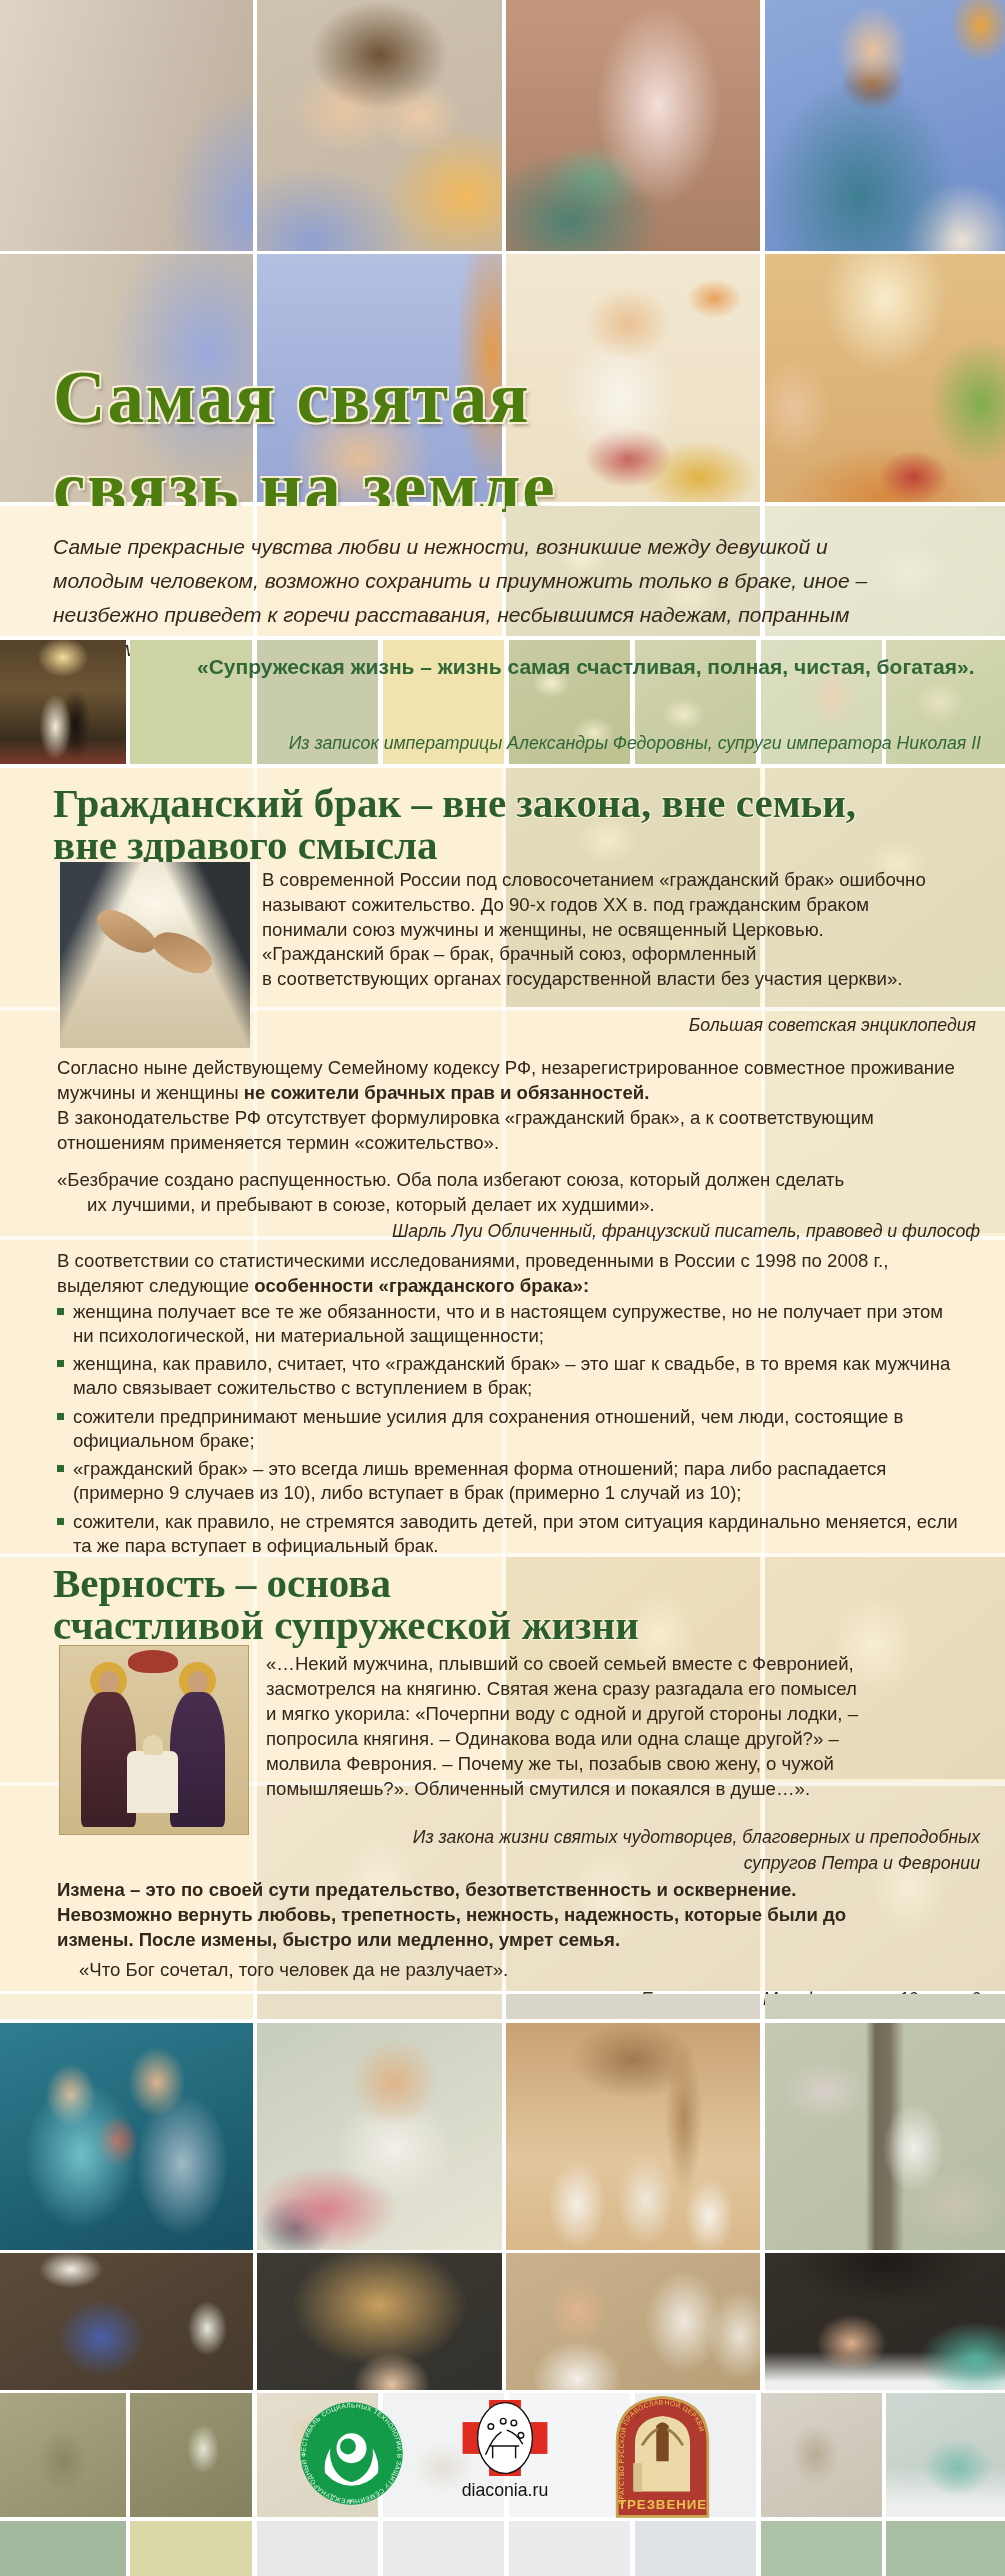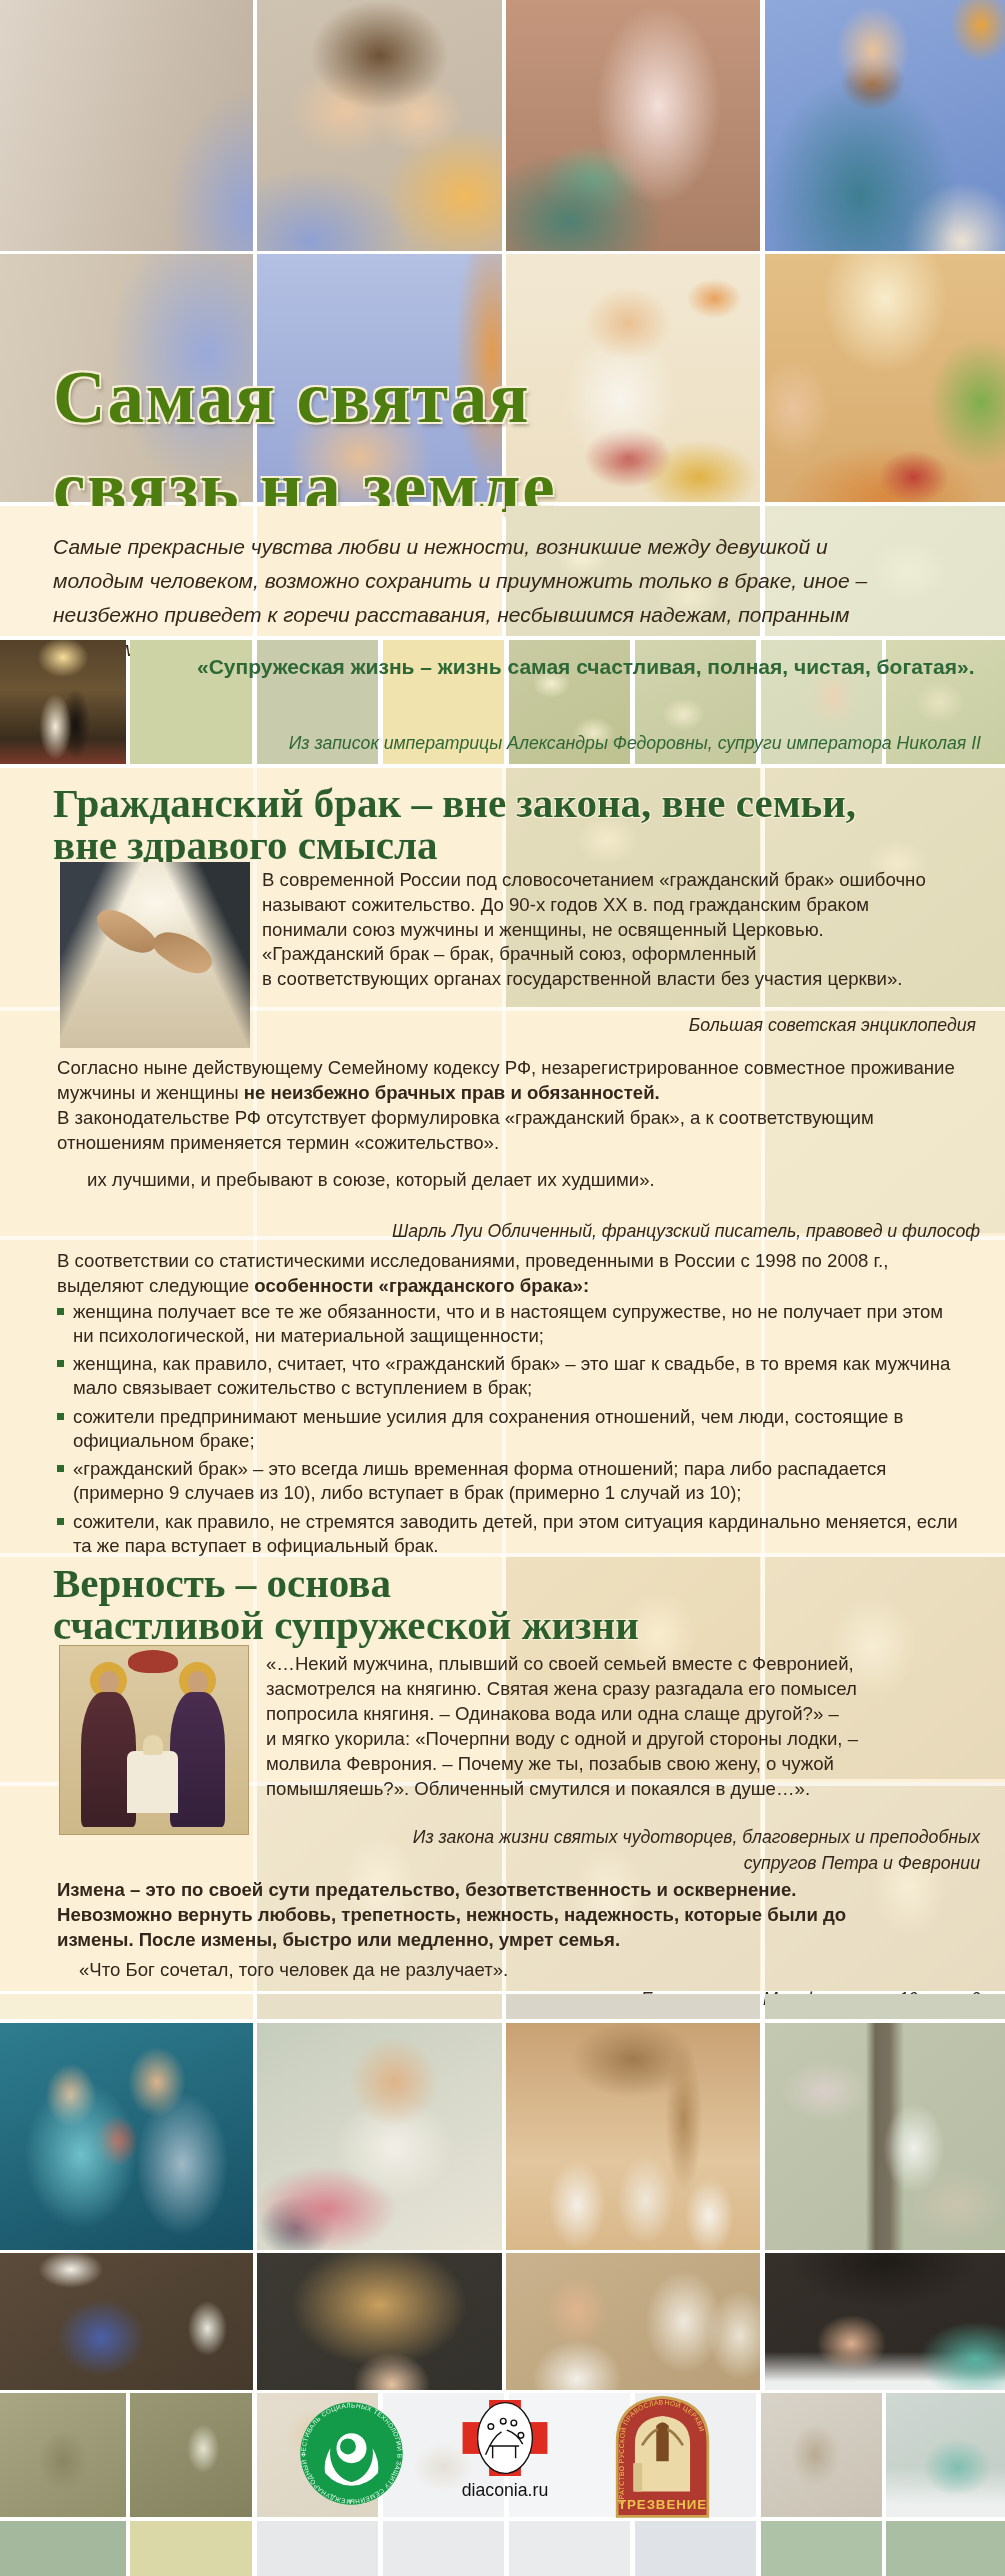--- a/index.html
+++ b/index.html
@@ -163,25 +163,26 @@
   </div>
 
   <div class="txt" style="left:262px;top:867px;width:678px;">В современной России под словосочетанием «гражданский брак» ошибочно называют сожительство. До 90-х годов XX в. под гражданским браком понимали союз мужчины и женщины, не освященный Церковью.</div>
   <div class="txt" style="left:262px;top:941px;width:709px;">
     <div class="line">«Гражданский брак – брак, брачный союз, оформленный</div>
     <div class="line">в соответствующих органах государственной власти без участия церкви».</div>
   </div>
   <div class="attr" style="left:262px;top:1012px;width:714px;">Большая советская энциклопедия</div>
 
   <div class="txt" style="left:57px;top:1055px;width:909px;">
-    <span>Согласно ныне действующему Семейному кодексу РФ, незарегистрированное совместное проживание мужчины и женщины </span><b>не неизбежно брачных прав и обязанностей.</b><br>
+    <span>Согласно ныне действующему Семейному кодексу РФ, незарегистрированное совместное проживание мужчины и женщины </span><b>не сожители брачных прав и обязанностей.</b><br>
     <span>В законодательстве РФ отсутствует формулировка «гражданский брак», а к соответствующим отношениям применяется термин «сожительство».</span>
   </div>
 
   <div class="txt" style="left:57px;top:1167px;width:931px;">
+    <div class="line">«Безбрачие создано распущенностью. Оба пола избегают союза, который должен сделать</div>
     <div class="line" style="padding-left:30px;">их лучшими, и пребывают в союзе, который делает их худшими».</div>
   </div>
   <div class="attr" style="left:53px;top:1218px;width:927px;">Шарль Луи Обличенный, французский писатель, правовед и философ</div>
 
   <div class="txt" style="left:57px;top:1248px;width:922px;">
     <span>В соответствии со статистическими исследованиями, проведенными в России с 1998 по 2008 г., выделяют следующие </span><b>особенности «гражданского брака»:</b>
   </div>
 
   <div class="txt" style="left:57px;top:1300px;width:909px;line-height:24px;">
     <div class="bullet">
@@ -219,22 +220,22 @@
     <div class="fig" style="left:128px;top:25px;width:19.5px;height:23px;background:#caa078;border-radius:50%;"></div>
     <div class="fig" style="left:21px;top:46px;width:55px;height:135px;background:linear-gradient(180deg,#5a2e35,#3c2027);border-radius:40% 40% 6% 6%;"></div>
     <div class="fig" style="left:110px;top:46px;width:55px;height:135px;background:linear-gradient(180deg,#4a2d4f,#33203a);border-radius:40% 40% 6% 6%;"></div>
     <div class="fig" style="left:67px;top:105px;width:51px;height:62px;background:#f1ead8;border-radius:7px 7px 0 0;"></div>
     <div class="fig" style="left:83px;top:89px;width:19.5px;height:19.5px;background:#e6d6ae;border-radius:50% 50% 20% 20%;"></div>
   </div>
 
   <div class="txt" style="left:266px;top:1651px;width:727px;">
     <div class="line">«…Некий мужчина, плывший со своей семьей вместе с Февронией,</div>
     <div class="line">засмотрелся на княгиню. Святая жена сразу разгадала его помысел</div>
+    <div class="line">и мягко укорила: «Почерпни воду с одной и другой стороны лодки, –</div>
     <div class="line">попросила княгиня. – Одинакова вода или одна слаще другой?» –</div>
-    <div class="line">и мягко укорила: «Почерпни воду с одной и другой стороны лодки, –</div>
     <div class="line">молвила Феврония. – Почему же ты, позабыв свою жену, о чужой</div>
     <div class="line">помышляешь?». Обличенный смутился и покаялся в душе…».</div>
   </div>
   <div class="attr" style="left:266px;top:1824px;width:714px;">
     <div>Из закона жизни святых чудотворцев, благоверных и преподобных</div>
     <div>супругов Петра и Февронии</div>
   </div>
 
   <div class="txt" style="left:57px;top:1877px;width:842px;font-weight:bold;">Измена – это по своей сути предательство, безответственность и осквернение. Невозможно вернуть любовь, трепетность, нежность, надежность, которые были до измены. После измены, быстро или медленно, умрет семья.</div>
   <div class="txt" style="left:57px;top:1957px;width:709px;white-space:nowrap;margin-left:22px;">«Что Бог сочетал, того человек да не разлучает».</div>

